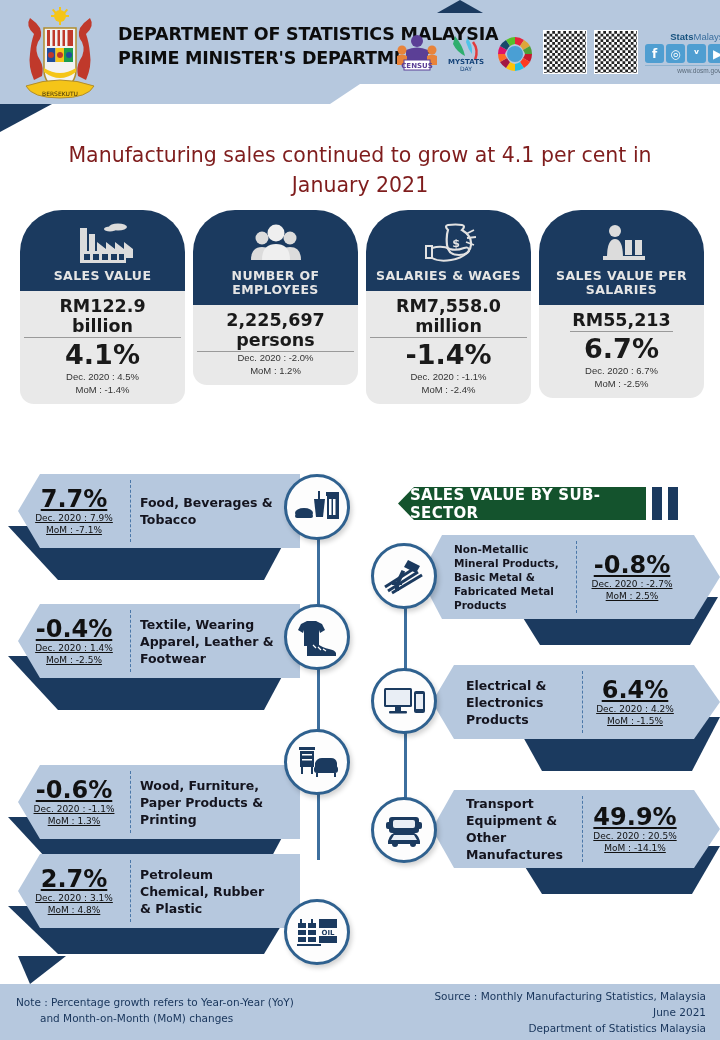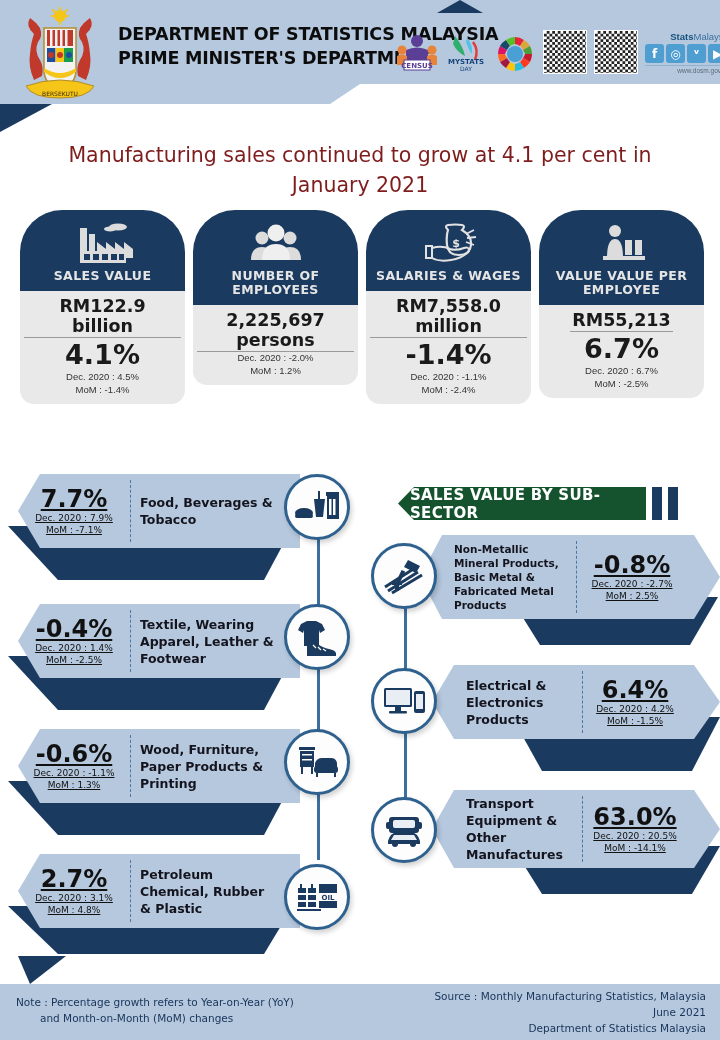--- a/index.html
+++ b/index.html
@@ -332,21 +332,21 @@
       <div class="kpi-top">
         <div class="kpi-icon">
           <svg width="62" height="42" viewBox="0 0 62 42">
             <circle cx="24" cy="9" r="6" fill="#dcdcdc"></circle>
             <path d="M16 36 q0 -19 8 -19 q8 0 8 19z" fill="#dcdcdc"></path>
             <rect x="34" y="18" width="17" height="15" fill="#dcdcdc"></rect>
             <rect x="41" y="18" width="3" height="15" fill="#1b3a5f"></rect>
             <rect x="12" y="34" width="42" height="4" fill="#dcdcdc"></rect>
           </svg>
         </div>
-        <div class="kpi-label">VALUE VALUE PER EMPLOYEE</div>
+        <div class="kpi-label">SALES VALUE PER SALARIES</div>
       </div>
       <div class="kpi-body">
         <div class="kpi-abs">RM55,213</div>
         <div class="kpi-pct">6.7%</div>
         <div class="kpi-sub">Dec. 2020 : 6.7%</div>
         <div class="kpi-sub">MoM : -2.5%</div>
       </div>
     </div>
 
   </div>
@@ -399,21 +399,21 @@
     </div>
   </div>
   <div class="circ" style="left:284px; top:604px;">
     <svg width="44" height="38" viewBox="0 0 44 38">
       <path d="M6 6 l6 -3 h9 l6 3 l3 6 l-5 3 l-1 -3 v16 h-15 v-16 l-1 3 l-5 -3z" fill="#1b3a5f"></path>
       <path d="M12 24 q4 -4 9 1 q7 5 13 6 q6 1 7 4 v3 h-29z" fill="#1b3a5f"></path>
       <path d="M18 27 l3 3 M23 29 l3 3 M28 31 l3 2" stroke="#fff" stroke-width="1.2"></path>
     </svg>
   </div>
 
-  <div class="arrow-row" style="left:0; top:729px; width:300px; height:108px;">
+  <div class="arrow-row" style="left:0; top:765px; width:300px; height:108px;">
     <div class="shadow" style="left:8px; top:52px; width:285px; height:54px; clip-path:polygon(0 0, 285px 0, 256px 54px, 50px 54px);"></div>
     <div class="arrow left" style="left:18px; top:0; width:282px; height:74px;">
       <div class="val-cell" style="width:112px;">
         <div class="val-pct">-0.6%</div>
         <div class="val-sub">Dec. 2020 : -1.1%</div>
         <div class="val-sub">MoM : 1.3%</div>
       </div>
       <div class="divider"></div>
       <div class="name-cell" style="width:150px;">Wood, Furniture, Paper Products &amp; Printing</div>
     </div>
@@ -438,21 +438,21 @@
     <div class="arrow left" style="left:18px; top:0; width:282px; height:74px;">
       <div class="val-cell" style="width:112px;">
         <div class="val-pct">2.7%</div>
         <div class="val-sub">Dec. 2020 : 3.1%</div>
         <div class="val-sub">MoM : 4.8%</div>
       </div>
       <div class="divider"></div>
       <div class="name-cell" style="width:150px;">Petroleum Chemical, Rubber &amp; Plastic</div>
     </div>
   </div>
-  <div class="circ" style="left:284px; top:864px;text-decoration:underline;">
+  <div class="circ" style="left:284px; top:899px;text-decoration:underline;">
     <svg width="44" height="38" viewBox="0 0 44 38">
       <rect x="3" y="10" width="8" height="5" fill="#1b3a5f"></rect>
         <rect x="13" y="10" width="8" height="5" fill="#1b3a5f"></rect>
       <rect x="3" y="17" width="8" height="5" fill="#1b3a5f"></rect>
         <rect x="13" y="17" width="8" height="5" fill="#1b3a5f"></rect>
       <rect x="3" y="24" width="8" height="5" fill="#1b3a5f"></rect>
         <rect x="13" y="24" width="8" height="5" fill="#1b3a5f"></rect>
       <rect x="5" y="6" width="2" height="5" fill="#1b3a5f"></rect>
         <rect x="16" y="6" width="2" height="5" fill="#1b3a5f"></rect>
       <rect x="2" y="31" width="24" height="2" fill="#1b3a5f"></rect>
@@ -509,21 +509,21 @@
       <rect x="34" y="12" width="7" height="15" fill="#e9eef5"></rect>
     </svg>
   </div>
 
   <div class="arrow-row" style="left:432px; top:790px; width:288px; height:108px;">
     <div class="shadow" style="left:80px; top:56px; width:208px; height:48px; clip-path:polygon(0 0, 208px 0, 180px 48px, 30px 48px);"></div>
     <div class="arrow leftpoint" style="left:0; top:0; width:288px; height:78px;">
       <div class="name-cell" style="width:150px; padding-left:34px;">Transport Equipment &amp; Other Manufactures</div>
       <div class="divider"></div>
       <div class="val-cell" style="width:104px;">
-        <div class="val-pct">63.0%</div>
+        <div class="val-pct">49.9%</div>
         <div class="val-sub">Dec. 2020 : 20.5%</div>
         <div class="val-sub">MoM : -14.1%</div>
       </div>
     </div>
   </div>
   <div class="circ" style="left:371px; top:797px;">
     <svg width="44" height="38" viewBox="0 0 44 38">
       <rect x="7" y="6" width="30" height="16" rx="3" fill="#1b3a5f"></rect>
       <rect x="11" y="9" width="22" height="8" rx="2" fill="#e9eef5"></rect>
       <rect x="4" y="11" width="5" height="7" rx="2" fill="#1b3a5f"></rect>

